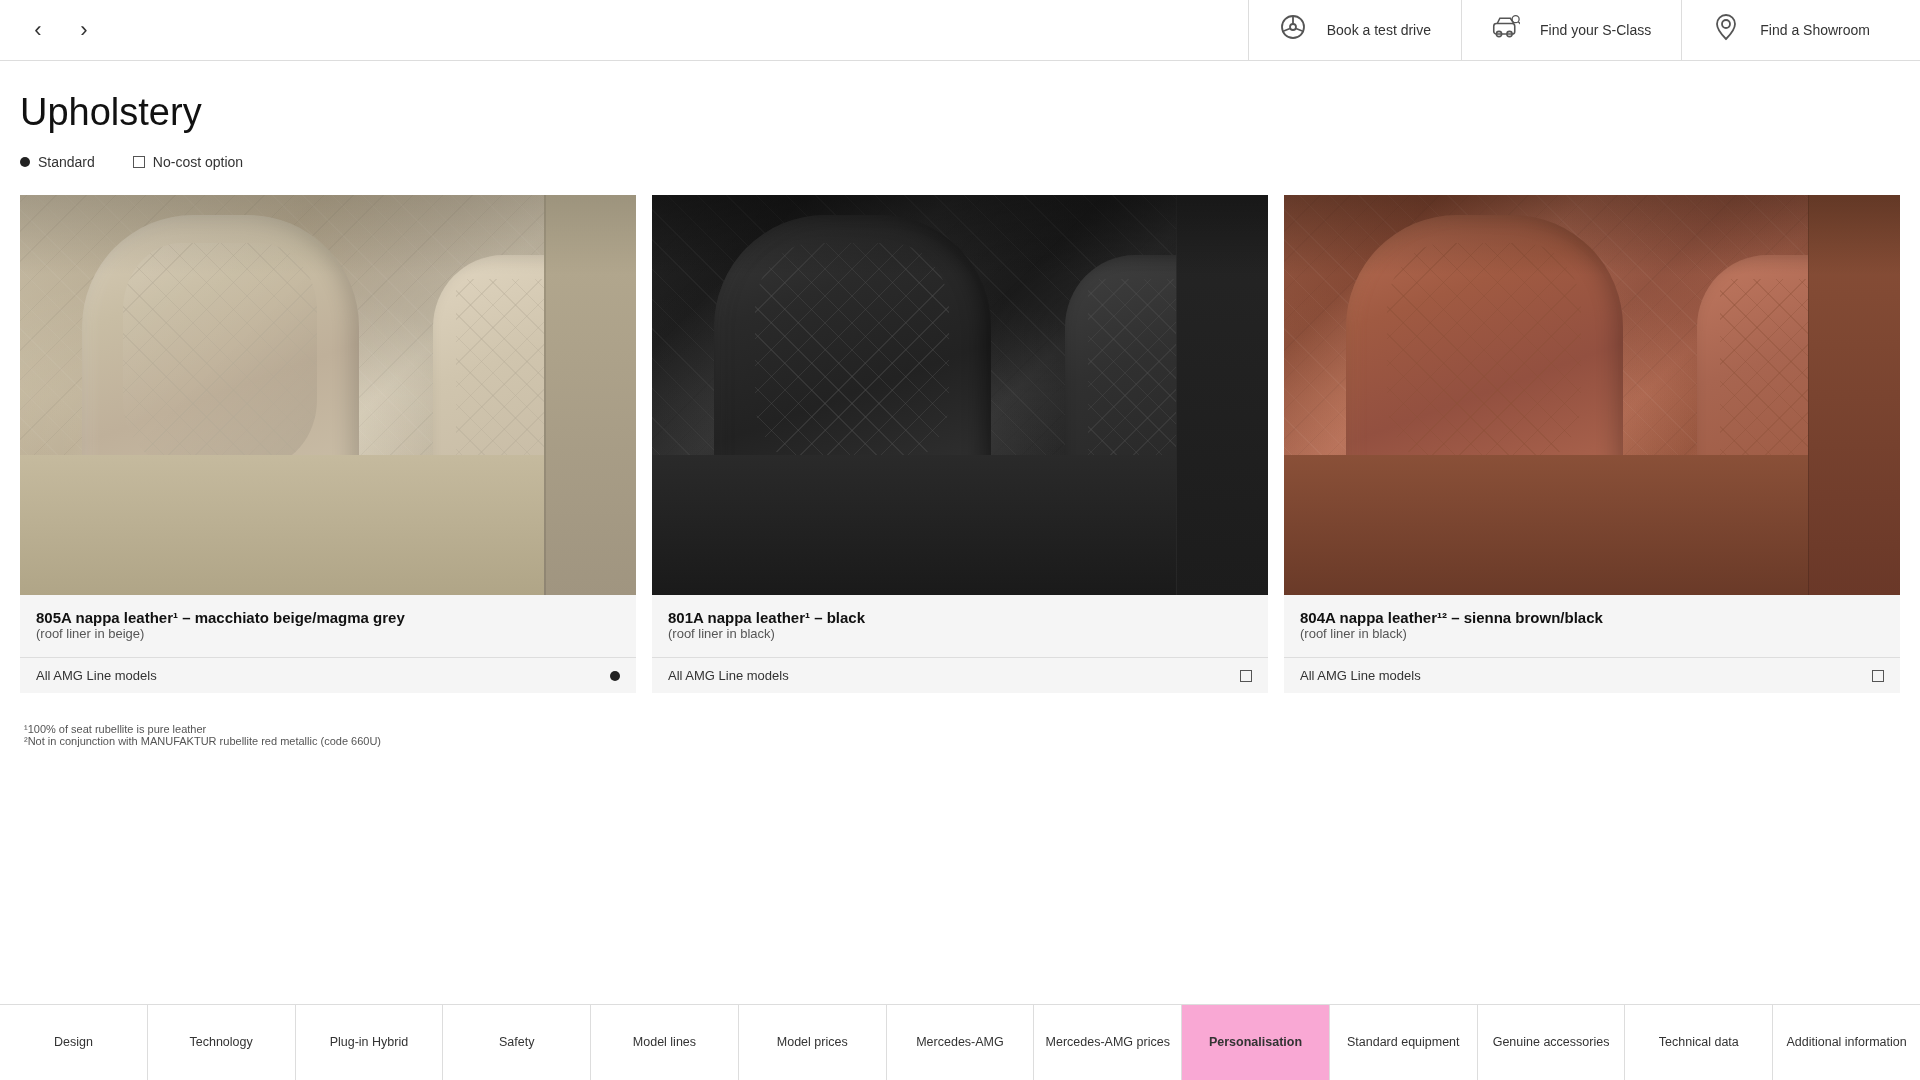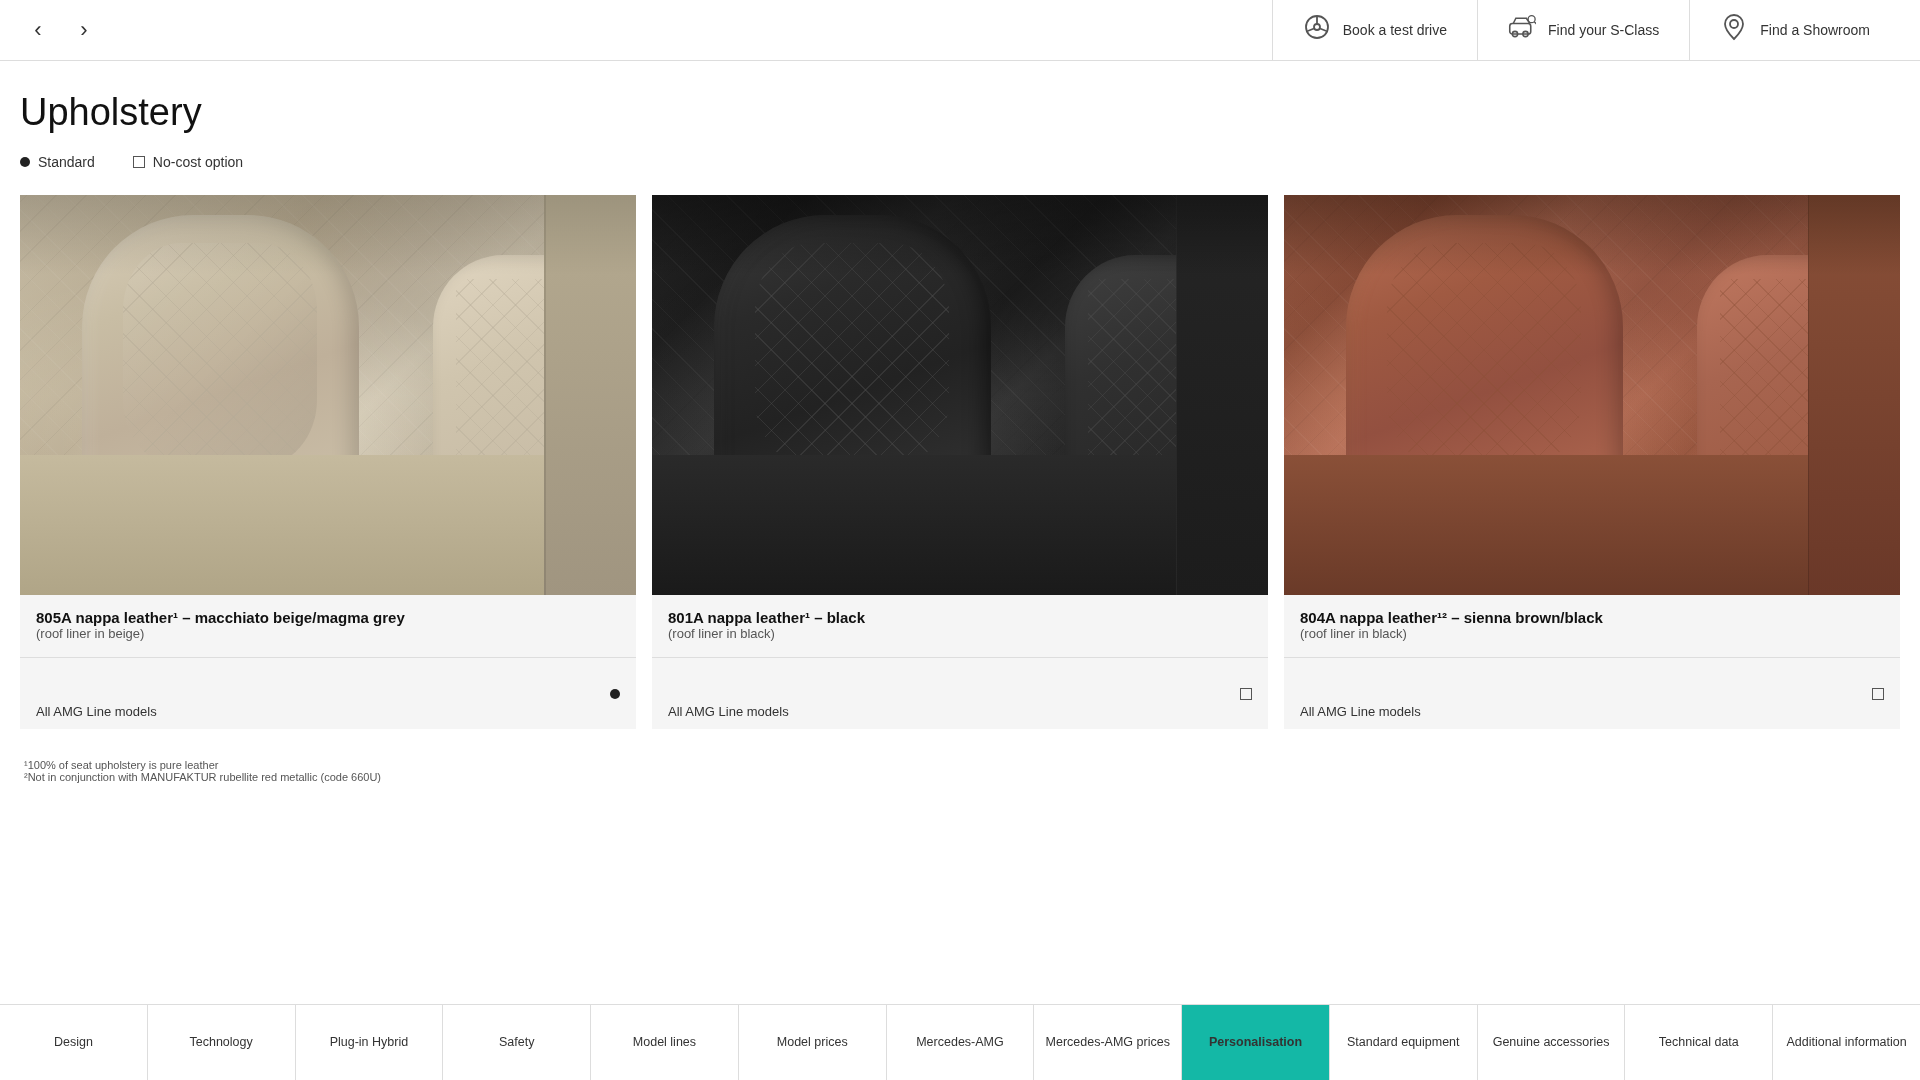--- a/index.html
+++ b/index.html
@@ -32,21 +32,21 @@
       background: none;
     }
     .header-actions {
       display: flex;
       align-items: center;
       gap: 0;
     }
     .header-action {
       display: flex;
       align-items: center;
-      gap: 12px;
+      gap: 20px;
       padding: 0 30px;
       height: 61px;
       border-left: 1px solid #ddd;
       cursor: pointer;
       font-size: 14px;
       color: #333;
       text-decoration: none;
     }
     .header-action:first-child {
       border-left: 1px solid #ddd;
@@ -215,21 +215,20 @@
       align-items: center;
       justify-content: space-between;
       padding: 10px 16px;
       border-top: 1px solid #ddd;
       background: #f5f5f5;
       margin-top: 4px;
     }
     .card-footer-text {
       font-size: 13px;
       color: #333;
-      margin-top: 36px;
     }
     .footer-indicator-dot {
       width: 10px;
       height: 10px;
       border-radius: 50%;
       background: #222;
     }
     .footer-indicator-square {
       width: 12px;
       height: 12px;
@@ -267,21 +266,21 @@
       color: #333;
       cursor: pointer;
       padding: 0 8px;
       border-right: 1px solid #ddd;
       line-height: 1.3;
     }
     .bottom-nav-item:last-child {
       border-right: none;
     }
     .bottom-nav-item.active {
-      background: #14b8a6;
+      background: #f9a8d4;
       font-weight: 600;
     }
   </style>
 </head>
 <body>
 
 <header class="header">
   <div class="nav-arrows">
     <button class="nav-arrow">‹</button>
     <button class="nav-arrow">›</button>
@@ -430,21 +429,21 @@
       </div>
       <div class="card-footer">
         <span class="card-footer-text">All AMG Line models</span>
         <span class="footer-indicator-square"></span>
       </div>
     </div>
 
   </div>
 
   <div class="footnotes">
-    <div>¹100% of seat upholstery is pure leather</div>
+    <div>¹100% of seat rubellite is pure leather</div>
     <div>²Not in conjunction with MANUFAKTUR rubellite red metallic (code 660U)</div>
   </div>
 
 </main>
 
 <nav class="bottom-nav">
   <div class="bottom-nav-item">Design</div>
   <div class="bottom-nav-item">Technology</div>
   <div class="bottom-nav-item">Plug-in Hybrid</div>
   <div class="bottom-nav-item">Safety</div>

